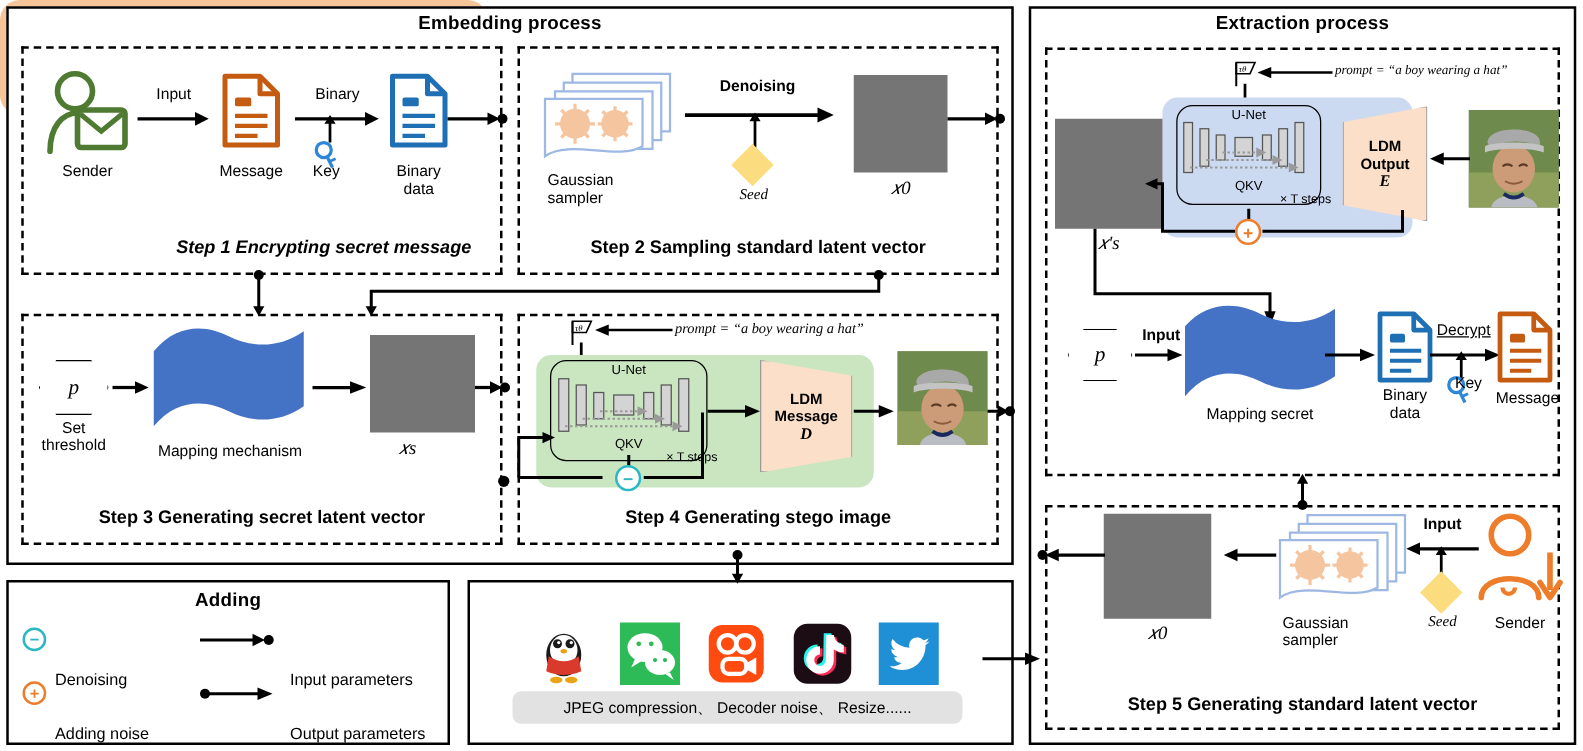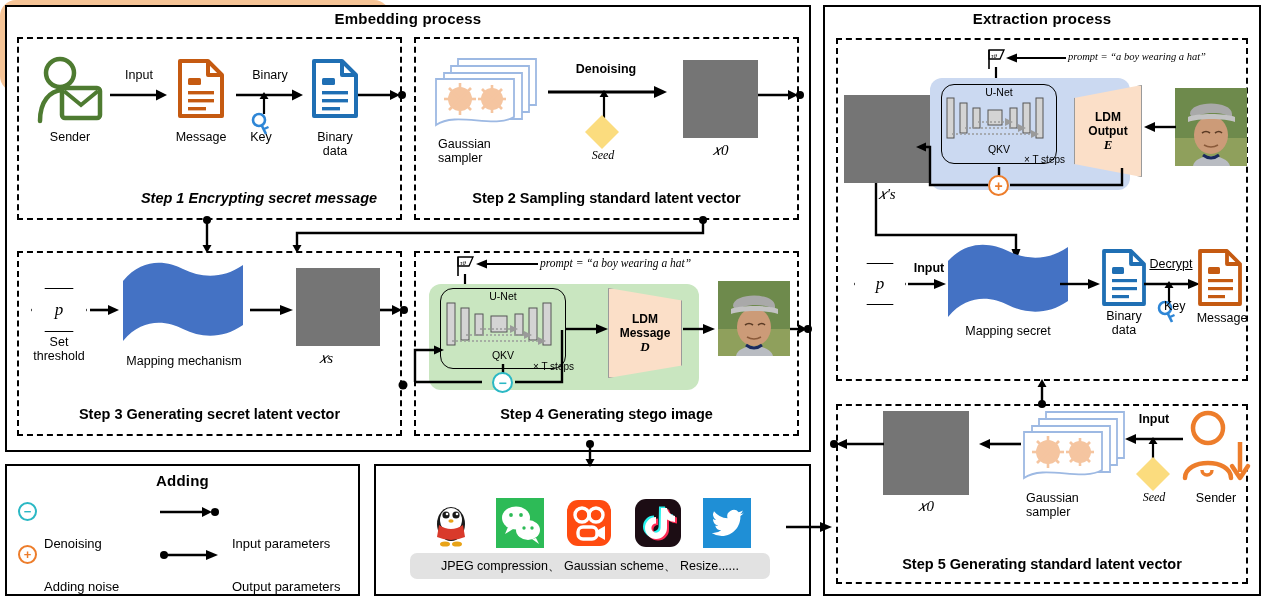--- a/index.html
+++ b/index.html
@@ -799,21 +799,21 @@
       <rect width="48" height="50" fill="#1F8FD6"></rect>
       <path d="M41 15 a13 13 0 0 1 -4 1.2 a6.6 6.6 0 0 0 2.9 -3.7 a13 13 0 0 1 -4.2 1.7
                a6.5 6.5 0 0 0 -11.2 6 a18.6 18.6 0 0 1 -13.5 -7 a6.5 6.5 0 0 0 2 8.8
                a6.4 6.4 0 0 1 -3 -0.9 a6.5 6.5 0 0 0 5.2 6.5 a6.6 6.6 0 0 1 -3 0.1
                a6.5 6.5 0 0 0 6.1 4.6 a13.1 13.1 0 0 1 -9.6 2.7 a18.5 18.5 0 0 0 10 3
                c12 0 18.7 -10.2 18.7 -19 v-0.9 a13.4 13.4 0 0 0 3.6 -3.6 Z" fill="#fff"></path>
     </svg>
   </div>
 
   <div class="gray-pill" style="left:410px; top:553px; width:360px; height:26px;">
-    <span>JPEG compression、 Gaussian scheme、 Resize......</span>
+    <span>JPEG compression、 Decoder noise、 Resize......</span>
   </div>
 
   <div class="svgwrap" style="left:583px; top:440px;">
     <svg width="14" height="28" viewBox="0 0 14 28">
       <circle cx="7" cy="4" r="4" fill="#000"></circle>
       <line x1="7" y1="4" x2="7" y2="20" stroke="#000" stroke-width="2.4"></line>
       <path d="M2.5 19 L7 27 L11.5 19 Z" fill="#000"></path>
     </svg>
   </div>
   <div class="svgwrap" style="left:786px; top:520px;">

